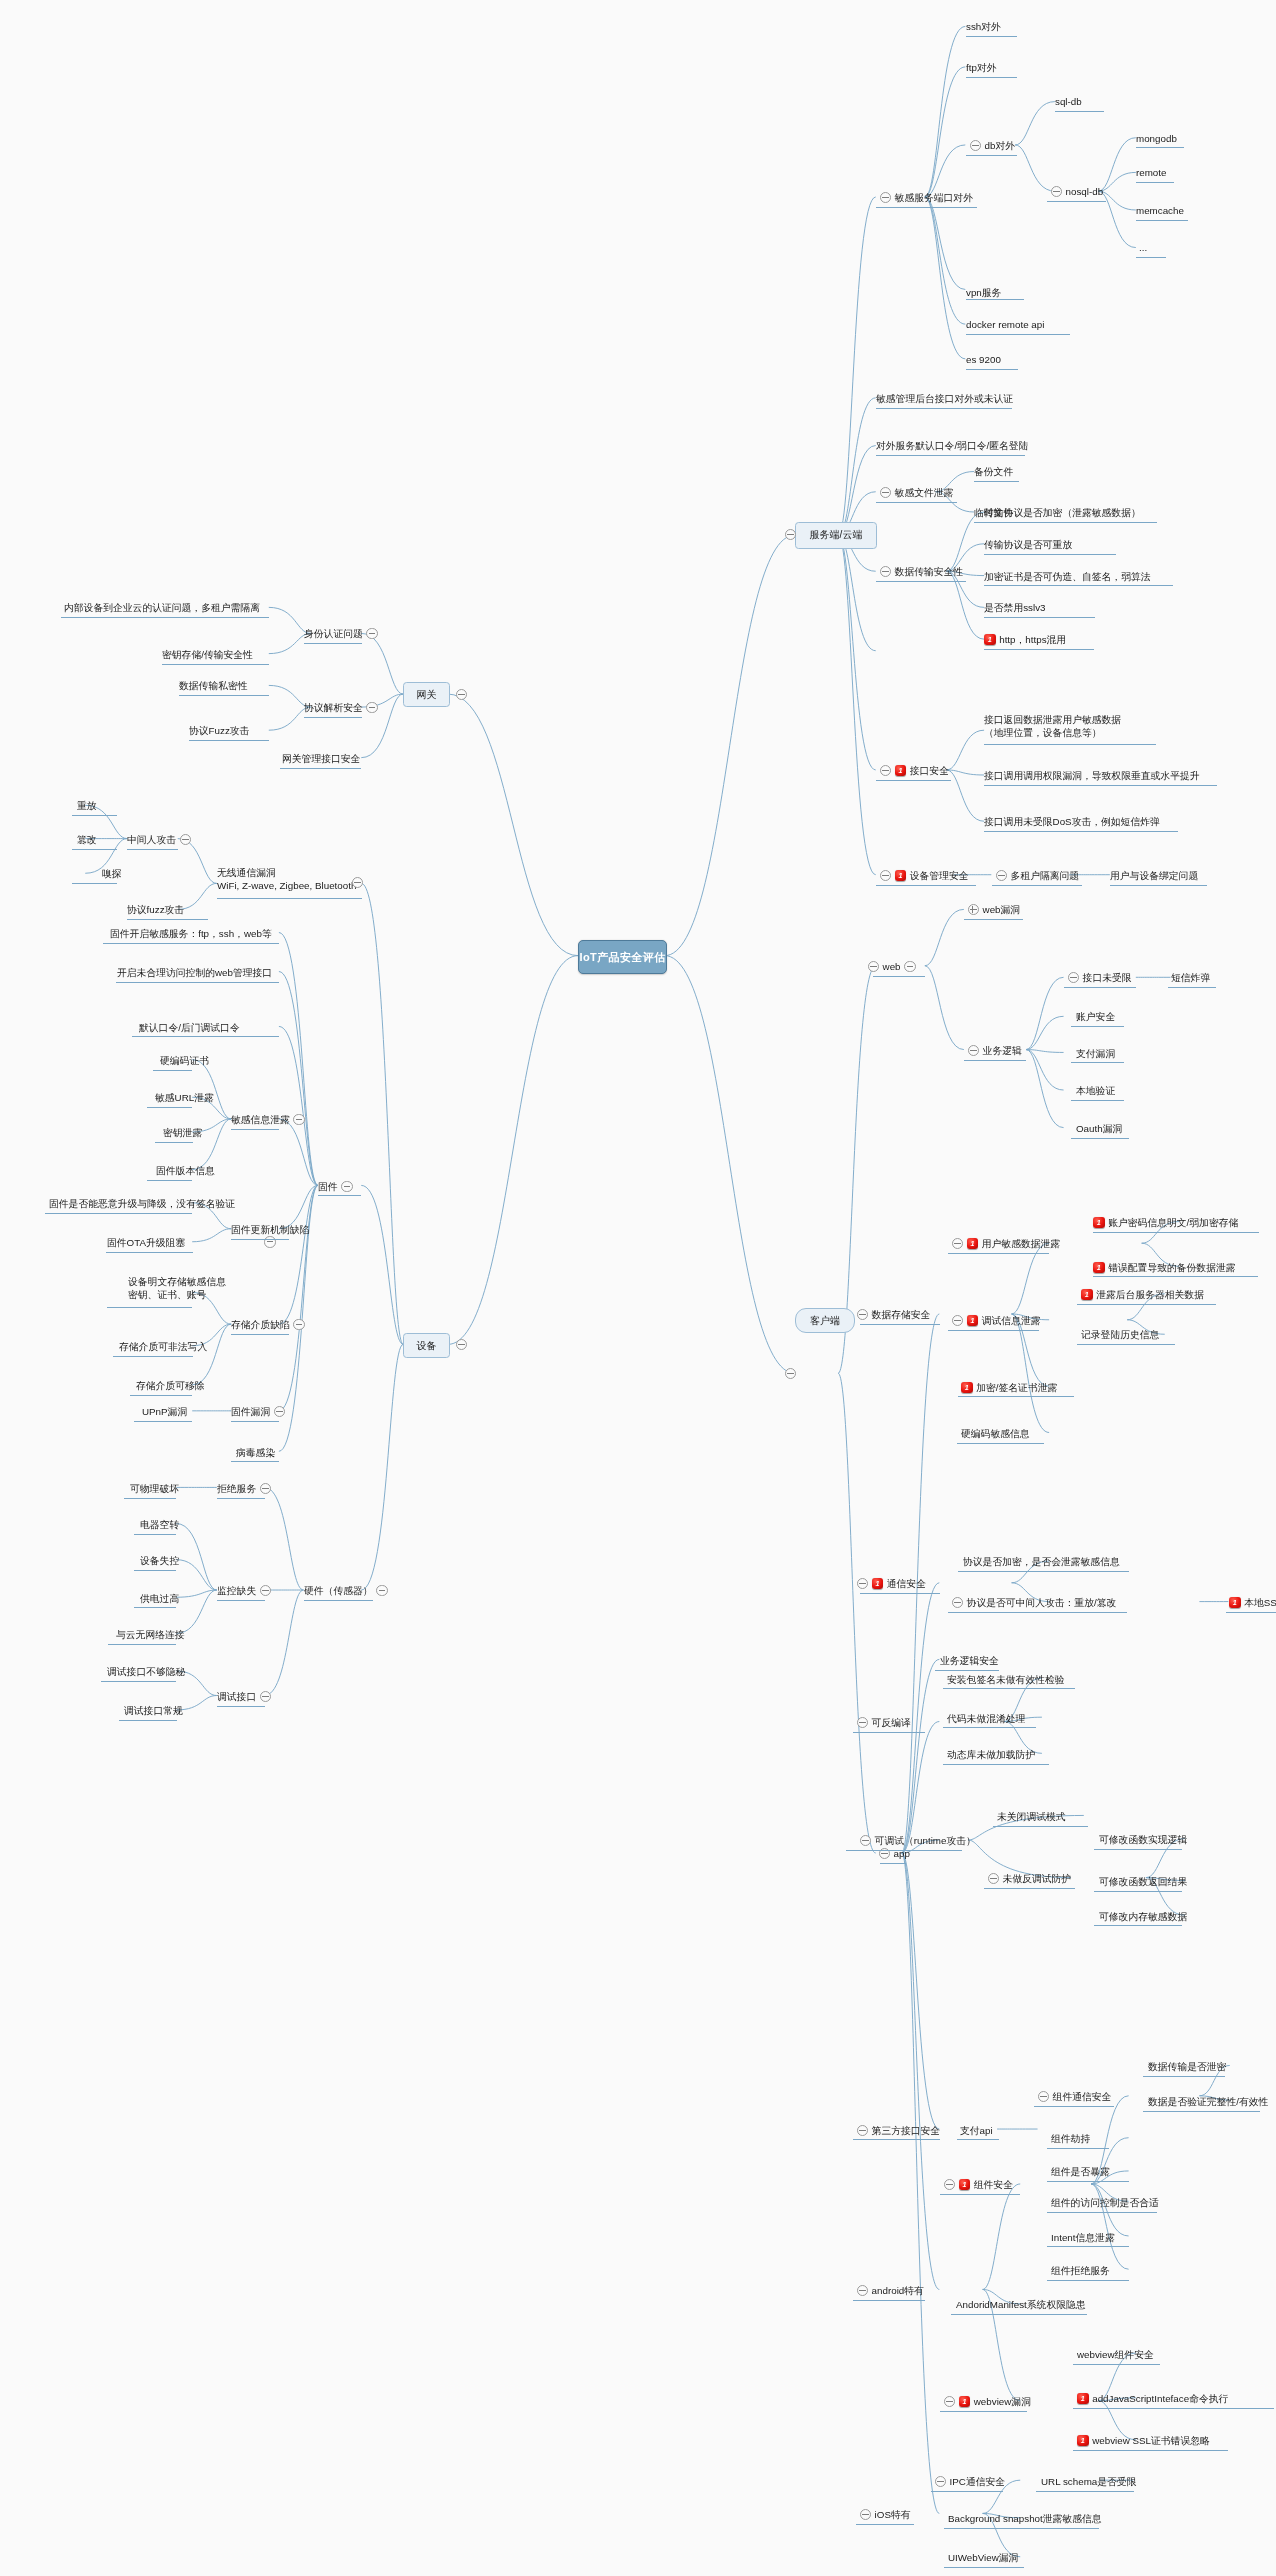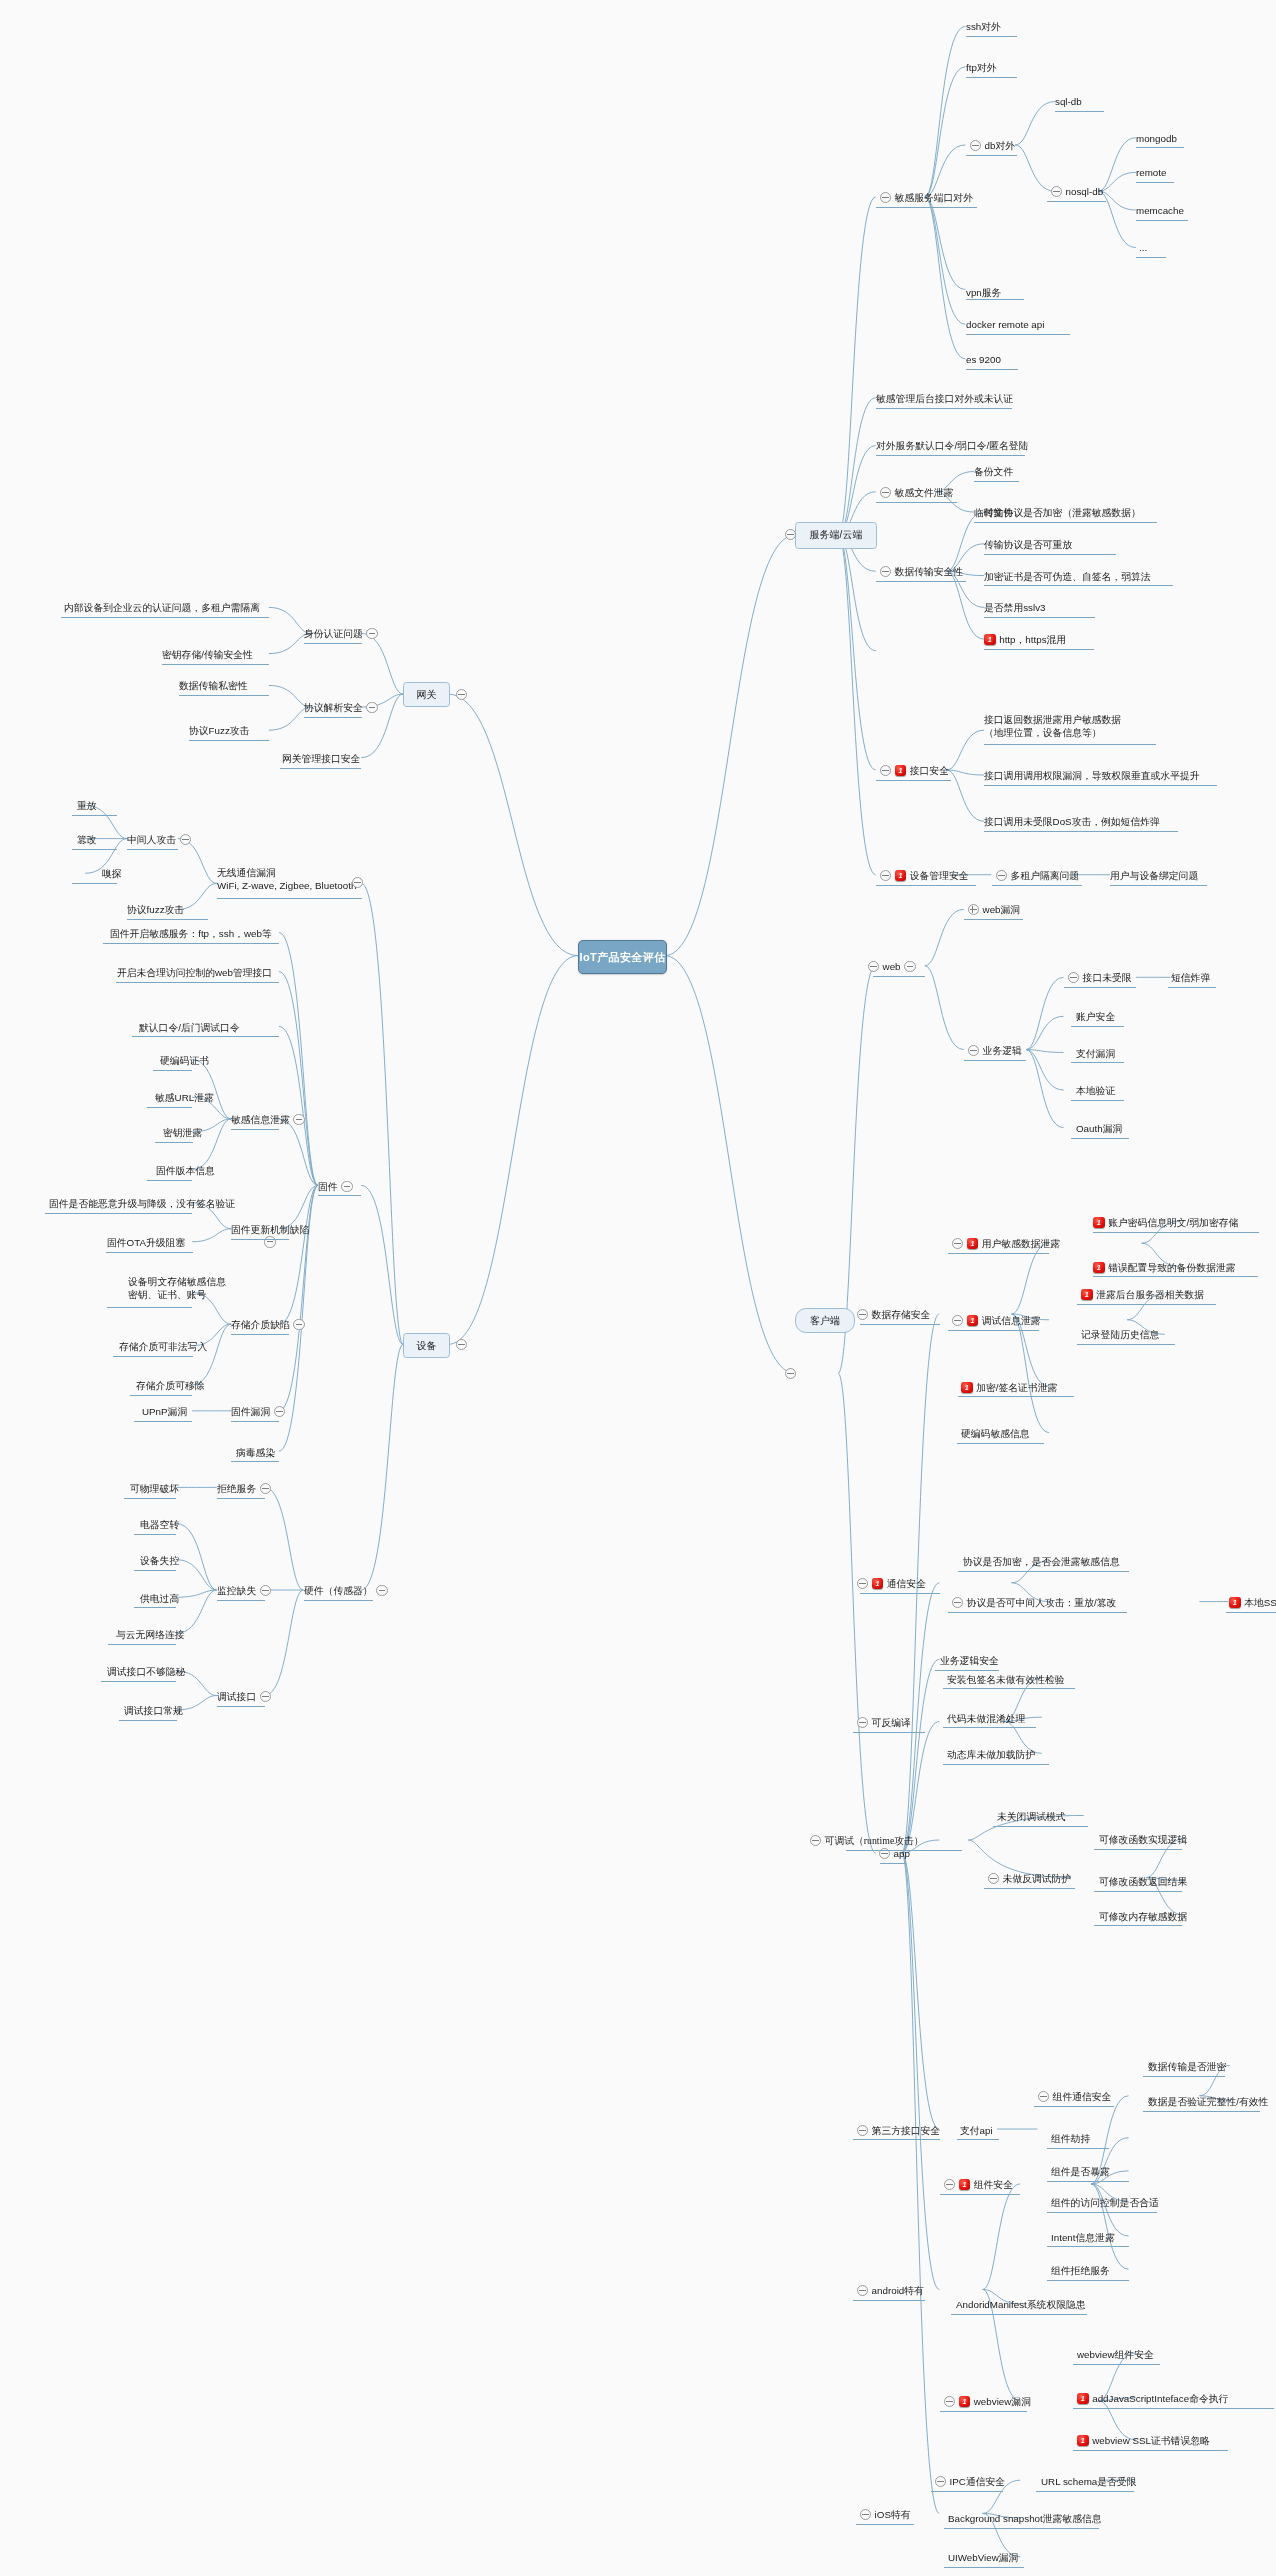--- a/index.html
+++ b/index.html
@@ -585,21 +585,21 @@
     <span class="lbl">可反编译</span>
   </div>
   <div class="underline" style="left:853px;top:1732px;width:72px;"></div>
   <div class="node" style="left:947px;top:1673px;">安装包签名未做有效性检验</div>
   <div class="underline" style="left:943px;top:1688px;width:132px;"></div>
   <div class="node" style="left:947px;top:1712px;">代码未做混淆处理</div>
   <div class="underline" style="left:943px;top:1727px;width:93px;"></div>
   <div class="node" style="left:947px;top:1748px;">动态库未做加载防护</div>
   <div class="underline" style="left:943px;top:1764px;width:106px;"></div>
 
-  <div class="node row" style="left:806px;top:1834px;font-family:Liberation Serif, serif;">
+  <div class="node row" style="left:856px;top:1834px;">
     <span class="toggle"></span>
     <span class="lbl">可调试（runtime攻击）</span>
   </div>
   <div class="underline" style="left:846px;top:1850px;width:116px;"></div>
   <div class="node" style="left:997px;top:1810px;">未关闭调试模式</div>
   <div class="underline" style="left:993px;top:1826px;width:95px;"></div>
   <div class="node row" style="left:984px;top:1872px;">
     <span class="toggle"></span>
     <span class="lbl">未做反调试防护</span>
   </div>

